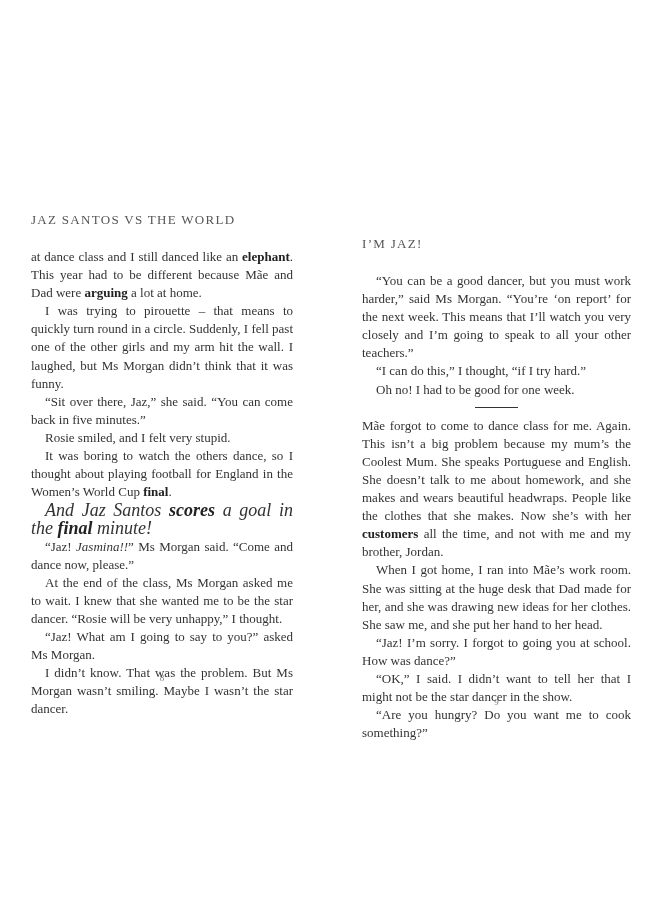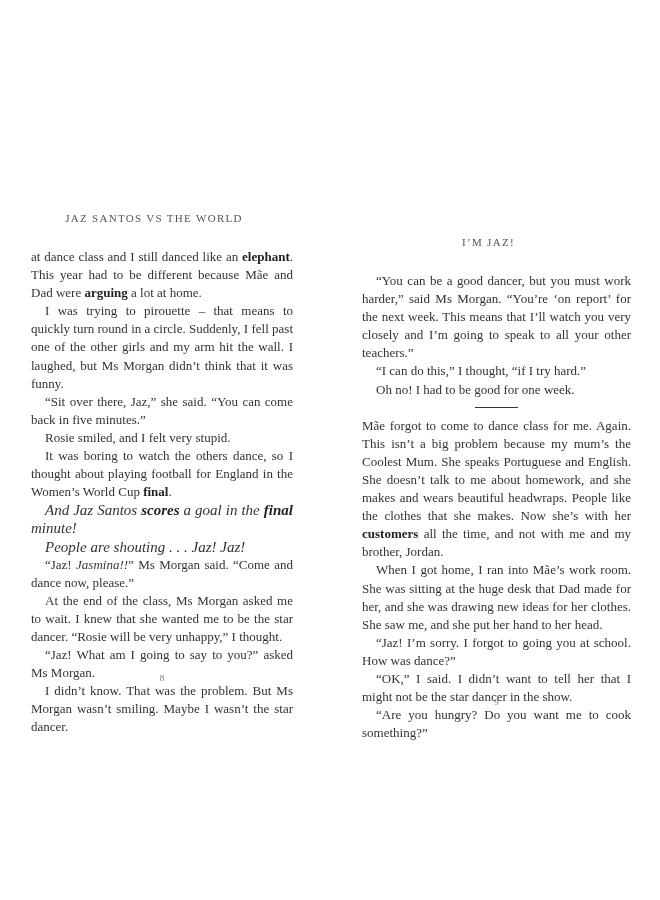--- a/index.html
+++ b/index.html
@@ -1,44 +1,43 @@
 <!DOCTYPE html>
 <html><head>
 <meta charset="utf-8">
 <style>
   html, body { margin: 0; padding: 0; background: #ffffff; }
   body { width: 660px; height: 900px; position: relative; overflow: hidden;
          font-family: "Liberation Serif", "DejaVu Serif", serif; color: #333333; }
   .page { position: absolute; top: 0; height: 900px; }
   .page.left { left: 31px; width: 262px; }
   .page.right { left: 362px; width: 269px; margin-top: 24px; }
-  .running-head { position: absolute; top: 212px; left: 0; right: 16px; text-align: center;
-                  font-size: 11px; letter-spacing: 1.3px; color: #555555; text-transform: uppercase; }
+  .running-head { position: absolute; top: 212px; left: 0; right: 16px; 
+                  font-size: 13px; letter-spacing: 1.3px; color: #555555; text-transform: uppercase; }
   .body { position: absolute; top: 248px; left: 0; right: 0; font-size: 13px; line-height: 18.1px;
           text-align: justify; }
   .body p { margin: 0; text-indent: 14px; font-family: Liberation Serif, serif; }
   .body p.noindent { text-indent: 0; }
-  .body p.italic { font-style: italic; font-size: 15px; }
+  .body p.italic { font-style: italic; font-size: 18px; }
   .body b { font-weight: bold; color: #222222; }
   .divider { width: 43px; height: 0; border-top: 1px solid #333333; margin: 8px auto 9px auto; }
   .folio { position: absolute; top: 673px; left: 0; right: 0; text-align: center; font-size: 9px; color: #777777; }
 </style>
 </head>
 <body>
 
 <div class="page left">
   <div class="running-head">JAZ SANTOS VS THE WORLD</div>
   <div class="body">
     <p class="noindent"><span>at dance class and I still danced like an </span><b>elephant</b><span>. This year had to be different because Mãe and Dad were </span><b>arguing</b><span> a lot at home.</span></p>
     <p>I was trying to pirouette – that means to quickly turn round in a circle. Suddenly, I fell past one of the other girls and my arm hit the wall. I laughed, but Ms Morgan didn’t think that it was funny.</p>
     <p>“Sit over there, Jaz,” she said. “You can come back in five minutes.”</p>
     <p>Rosie smiled, and I felt very stupid.</p>
     <p><span>It was boring to watch the others dance, so I thought about playing football for England in the Women’s World Cup </span><b>final</b><span>.</span></p>
     <p class="italic"><span>And Jaz Santos </span><b>scores</b><span> a goal in the </span><b>final</b><span> minute!</span></p>
-    <p class="italic">People are shouting . . . Jaz! Jaz!</p>
     <p><span>“Jaz! </span><i>Jasmina!!</i><span>” Ms Morgan said. “Come and dance now, please.”</span></p>
     <p>At the end of the class, Ms Morgan asked me to wait. I knew that she wanted me to be the star dancer. “Rosie will be very unhappy,” I thought.</p>
     <p>“Jaz! What am I going to say to you?” asked Ms Morgan.</p>
     <p>I didn’t know. That was the problem. But Ms Morgan wasn’t smiling. Maybe I wasn’t the star dancer.</p>
   </div>
   <div class="folio">8</div>
 </div>
 
 <div class="page right">
   <div class="running-head">I’M JAZ!</div>

